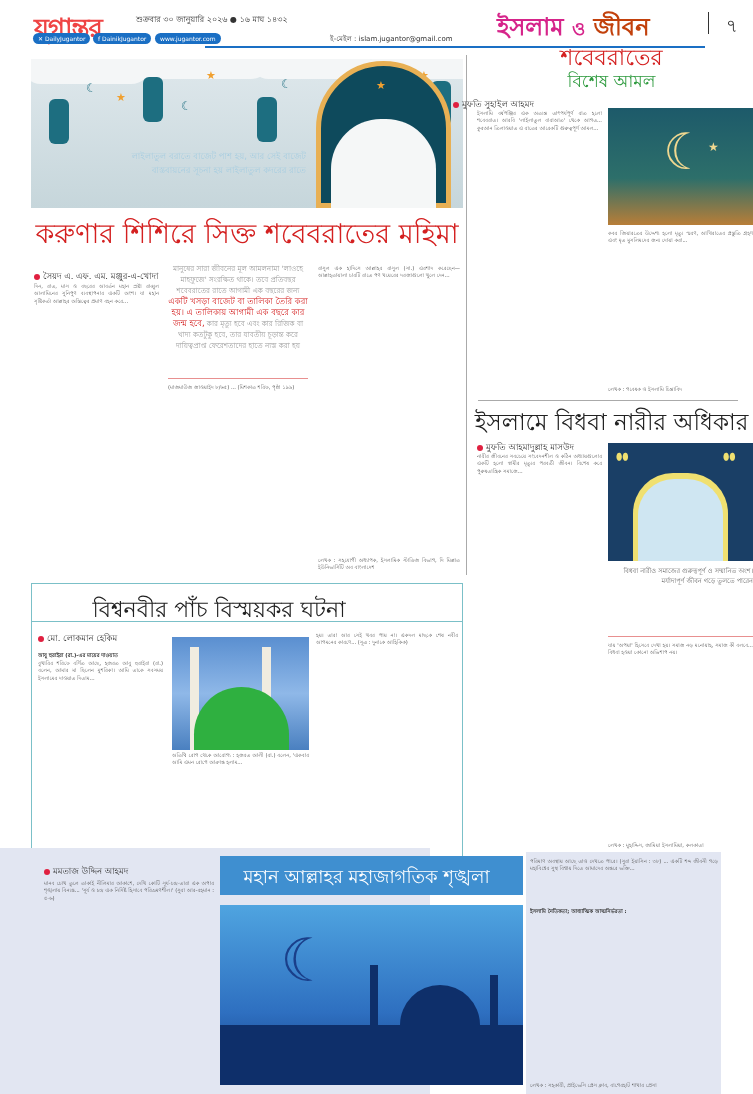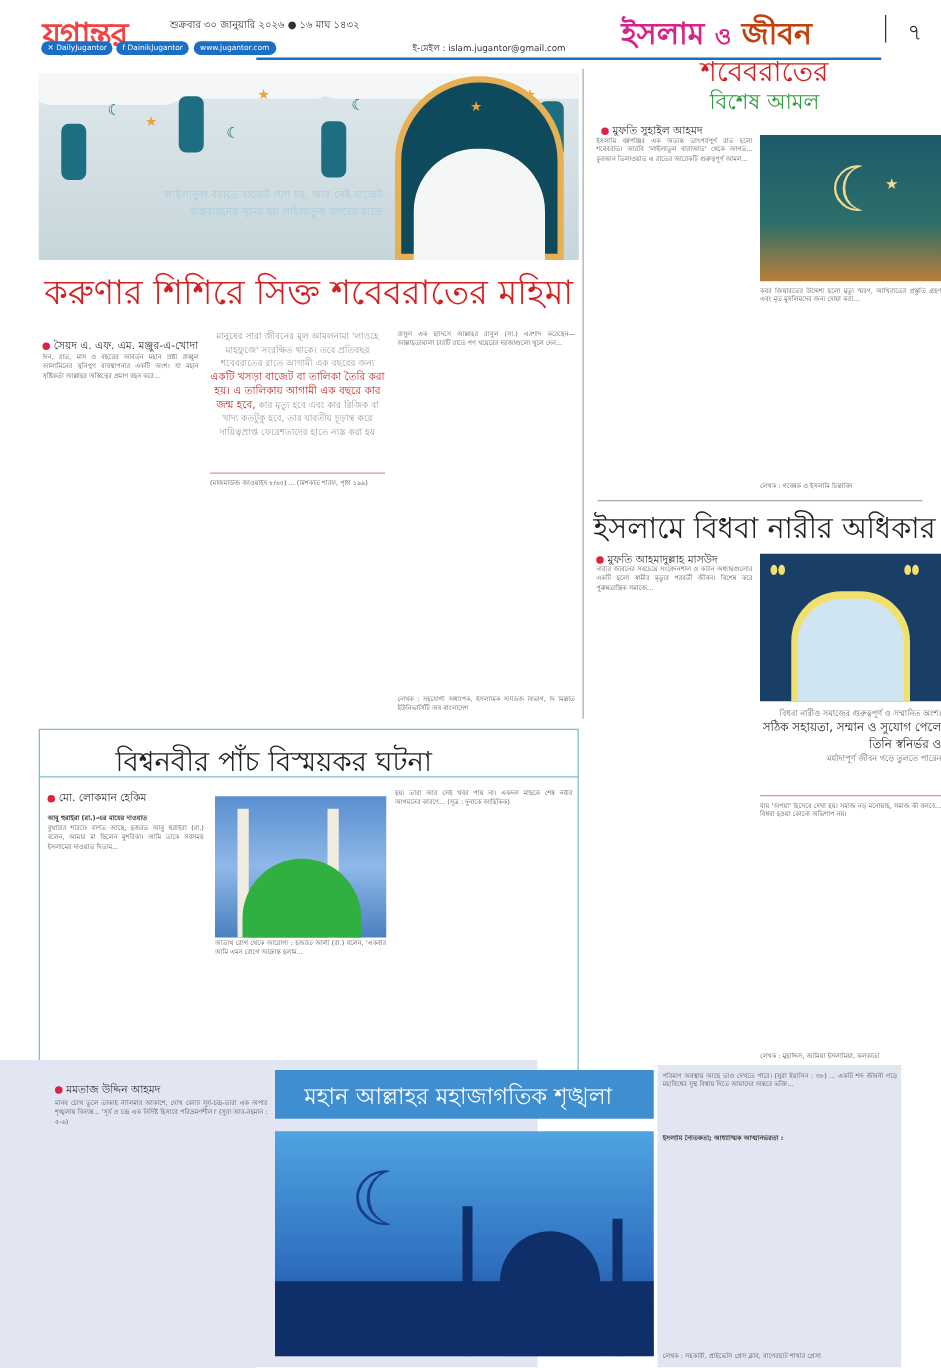--- a/index.html
+++ b/index.html
@@ -100,42 +100,41 @@
 </div>
 <div class="abs pull-rule"></div>
 <div class="abs bodytxt" style="left:168px;top:384px;width:140px;height:184px">(মাজমাউজ জাওয়াইদ ৮/৬৫) ... (মিশকাত শরিফ, পৃষ্ঠা ১৯৯)</div>
 <div class="abs bodytxt" style="left:318px;top:265px;width:142px;height:290px">রাসুল এক হাদিসে আল্লাহর রাসুল (সা.) এরশাদ করেছেন— আল্লাহতায়ালা চারটি রাতে পণ খয়েরের দরজাগুলো খুলে দেন...</div>
 <div class="abs bodytxt" style="left:318px;top:557px;width:142px;height:16px">লেখক : সহযোগী অধ্যাপক, ইসলামিক স্টাডিজ বিভাগ, দি মিল্লাত ইউনিভার্সিটি অব বাংলাদেশ</div>
 
 <div class="abs vline" style="left:466px;top:55px;height:520px"></div>
 
 <div class="abs right-head1">শবেবরাতের</div>
 <div class="abs right-head2">বিশেষ আমল</div>
-<div class="abs byline" style="left:481px;top:98px"><span class="dot"></span><span>মুফতি সুহাইল আহমদ</span></div>
+<div class="abs byline" style="left:453px;top:98px"><span class="dot"></span><span>মুফতি সুহাইল আহমদ</span></div>
 <div class="abs bodytxt" style="left:477px;top:110px;width:125px;height:280px">ইসলামি বর্ষপঞ্জির এক অত্যন্ত তাৎপর্যপূর্ণ রাত হলো শবেবরাত। আরবি 'লাইলাতুল বারাআত' থেকে আগত... কুরআন তিলাওয়াত এ রাতের আরেকটি গুরুত্বপূর্ণ আমল...</div>
 <div class="abs img-moon">
   <div class="abs" style="left:55px;top:15px;font-size:50px;color:#f0d890">☾</div>
   <div class="abs" style="left:100px;top:32px;font-size:12px;color:#f0d890">★</div>
 </div>
 <div class="abs bodytxt" style="left:608px;top:230px;width:145px;height:150px">কবর জিয়ারতের উদ্দেশ্য হলো মৃত্যু স্মরণ, আখিরাতের প্রস্তুতি গ্রহণ এবং মৃত মুসলিমদের জন্য দোয়া করা...</div>
 <div class="abs bodytxt" style="left:608px;top:386px;width:145px;height:8px">লেখক : গবেষক ও ইসলামি চিন্তাবিদ</div>
 <div class="abs hline" style="left:478px;top:400px;width:260px"></div>
 
 <div class="abs widow-head">ইসলামে বিধবা নারীর অধিকার</div>
 <div class="abs byline" style="left:477px;top:441px"><span class="dot"></span><span>মুফতি আহমাদুল্লাহ মাসউদ</span></div>
 <div class="abs bodytxt" style="left:477px;top:453px;width:125px;height:400px">নারীর জীবনের সবচেয়ে সংবেদনশীল ও কঠিন অধ্যায়গুলোর একটি হলো স্বামীর মৃত্যুর পরবর্তী জীবন। বিশেষ করে পুরুষতান্ত্রিক সমাজে...</div>
 <div class="abs img-widow">
   <div class="abs" style="left:25px;top:30px;width:95px;height:90px;background:#f0e070;border-radius:40px 40px 0 0"></div>
   <div class="abs" style="left:30px;top:36px;width:85px;height:82px;background:#cfe6f2;border-radius:36px 36px 0 0"></div>
   <div class="abs" style="left:8px;top:8px;font-size:10px;color:#f0e070">⬮⬮</div>
   <div class="abs" style="left:115px;top:8px;font-size:10px;color:#f0e070">⬮⬮</div>
 </div>
 <div class="abs widow-cap">
   <div>বিধবা নারীও সমাজের গুরুত্বপূর্ণ ও সম্মানিত অংশ।</div>
-  <div class="big">সঠিক সহায়তা, সম্মান ও সুযোগ পেলে তিনি স্বনির্ভর ও</div>
   <div>মর্যাদাপূর্ণ জীবন গড়ে তুলতে পারেন</div>
 </div>
 <div class="abs widow-rule"></div>
 <div class="abs bodytxt" style="left:608px;top:642px;width:145px;height:198px">যায় 'অপয়া' হিসেবে দেখা হয়। সমাজ নড় মনোয়াহ, সমাজ কী বলবে... বিধবা হওয়া কোনো অভিশাপ নয়।</div>
 <div class="abs bodytxt" style="left:608px;top:842px;width:145px;height:8px">লেখক : মুহাদ্দিস, জামিয়া ইসলামিয়া, কলকাতা</div>
 
 <div class="abs box5"></div>
 <div class="abs box5-head">বিশ্বনবীর পাঁচ বিস্ময়কর ঘটনা</div>
 <div class="abs box5-rule"></div>
 <div class="abs byline" style="left:38px;top:632px"><span class="dot"></span><span>মো. লোকমান হেকিম</span></div>

